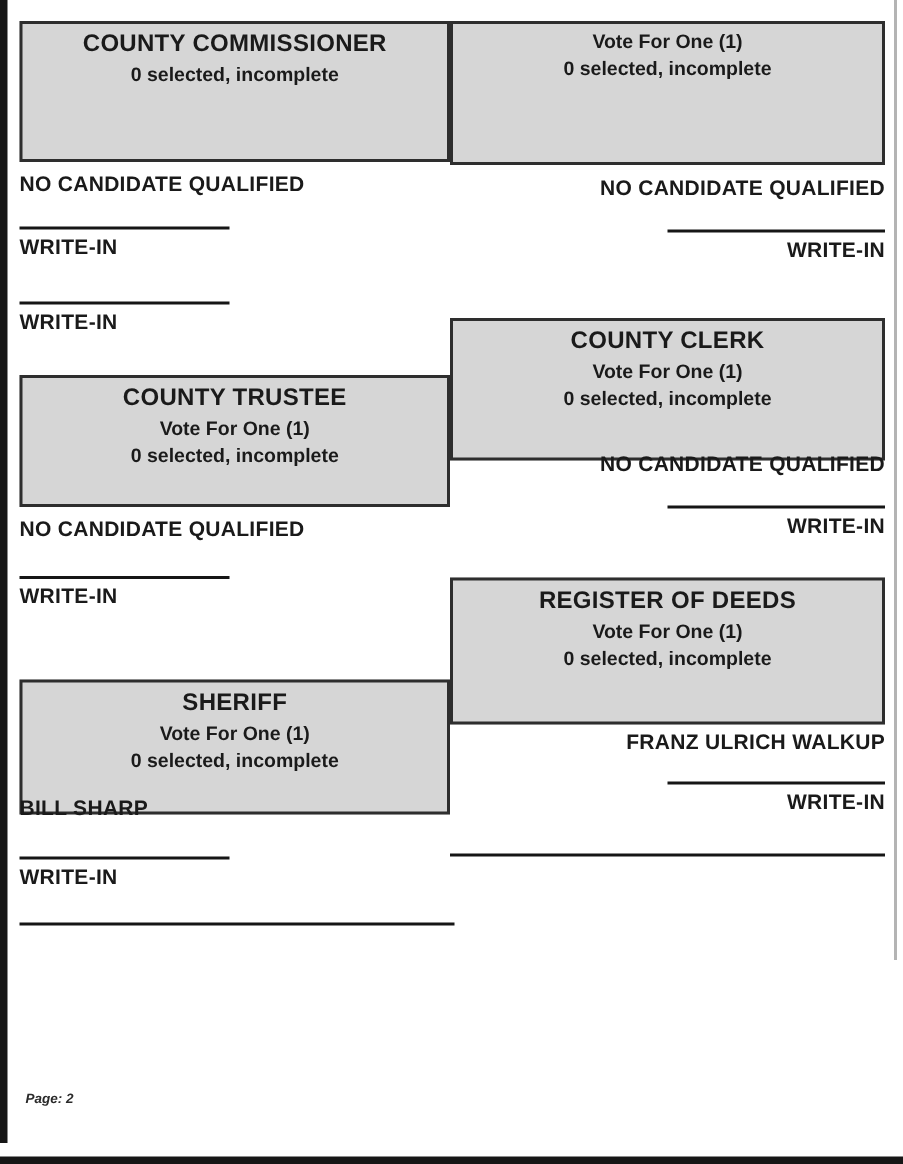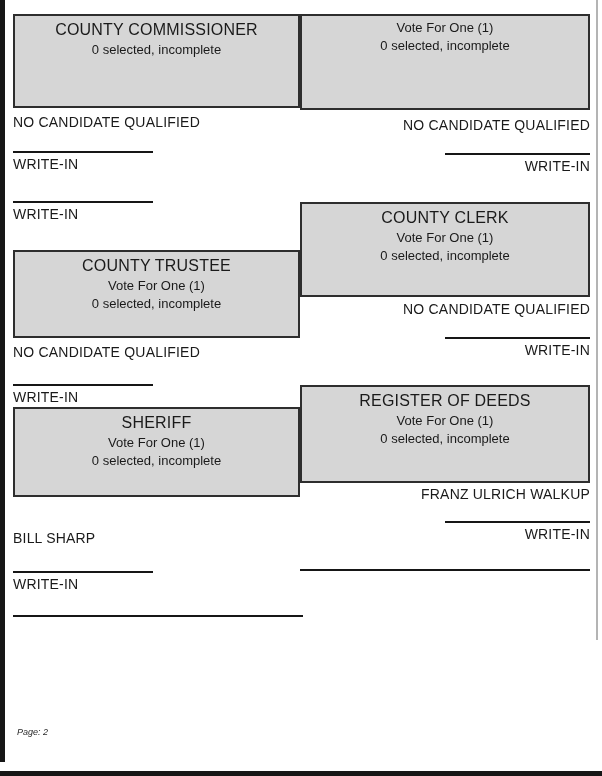--- a/index.html
+++ b/index.html
@@ -4,20 +4,21 @@
 <style>
   html, body { margin: 0; padding: 0; background: #ffffff; }
   .page {
     position: relative;
     width: 602px;
     height: 776px;
     background: #ffffff;
     font-family: "Liberation Sans", sans-serif;
     color: #1a1a1a;
     overflow: hidden;
+    font-weight: bold;
   }
   
   .edge-left   { position: absolute; left: 0; top: 0; width: 5px; height: 762px; background: #161616; }
   .edge-bottom { position: absolute; left: 0; bottom: 0; width: 602px; height: 5px; background: #161616; }
   .edge-right  { position: absolute; left: 596px; top: 0; width: 2px; height: 640px; background: #b4b4b4; }
 
   
   .cbox {
     position: absolute;
     box-sizing: border-box;
@@ -72,42 +73,42 @@
   <div class="cbox" style="left:13px; top:250px; width:287px; height:88px;">
     <div class="t">COUNTY TRUSTEE</div>
     <div class="s">Vote For One (1)</div>
     <div class="s">0 selected, incomplete</div>
   </div>
   <div class="cand" style="left:13px; top:344px;">NO CANDIDATE QUALIFIED</div>
 
   <div class="wline" style="left:13px; top:384px; width:140px;"></div>
   <div class="wlabel" style="left:13px; top:389px;">WRITE-IN</div>
 
-  <div class="cbox" style="left:13px; top:407px; width:287px; height:90px;">
+  <div class="cbox" style="left:13px; top:453px; width:287px; height:90px;">
     <div class="t">SHERIFF</div>
     <div class="s">Vote For One (1)</div>
     <div class="s">0 selected, incomplete</div>
   </div>
   <div class="cand" style="left:13px; top:530px;">BILL SHARP</div>
 
   <div class="wline" style="left:13px; top:571px; width:140px;"></div>
   <div class="wlabel" style="left:13px; top:576px;">WRITE-IN</div>
 
   <div class="sepline" style="left:13px; top:615px; width:290px;"></div>
 
   <div class="cbox" style="left:300px; top:14px; width:290px; height:96px;">
     <div class="s">Vote For One (1)</div>
     <div class="s">0 selected, incomplete</div>
   </div>
   <div class="cand r" style="left:300px; top:117px; width:290px;">NO CANDIDATE QUALIFIED</div>
 
   <div class="wline" style="left:445px; top:153px; width:145px;"></div>
   <div class="wlabel r" style="left:300px; top:158px; width:290px;">WRITE-IN</div>
 
-  <div class="cbox" style="left:300px; top:202px; width:290px; height:95px;">
+  <div class="cbox" style="left:300px; top:212px; width:290px; height:95px;">
     <div class="t">COUNTY CLERK</div>
     <div class="s">Vote For One (1)</div>
     <div class="s">0 selected, incomplete</div>
   </div>
   <div class="cand r" style="left:300px; top:301px; width:290px;">NO CANDIDATE QUALIFIED</div>
 
   <div class="wline" style="left:445px; top:337px; width:145px;"></div>
   <div class="wlabel r" style="left:300px; top:342px; width:290px;">WRITE-IN</div>
 
   <div class="cbox" style="left:300px; top:385px; width:290px; height:98px;">

